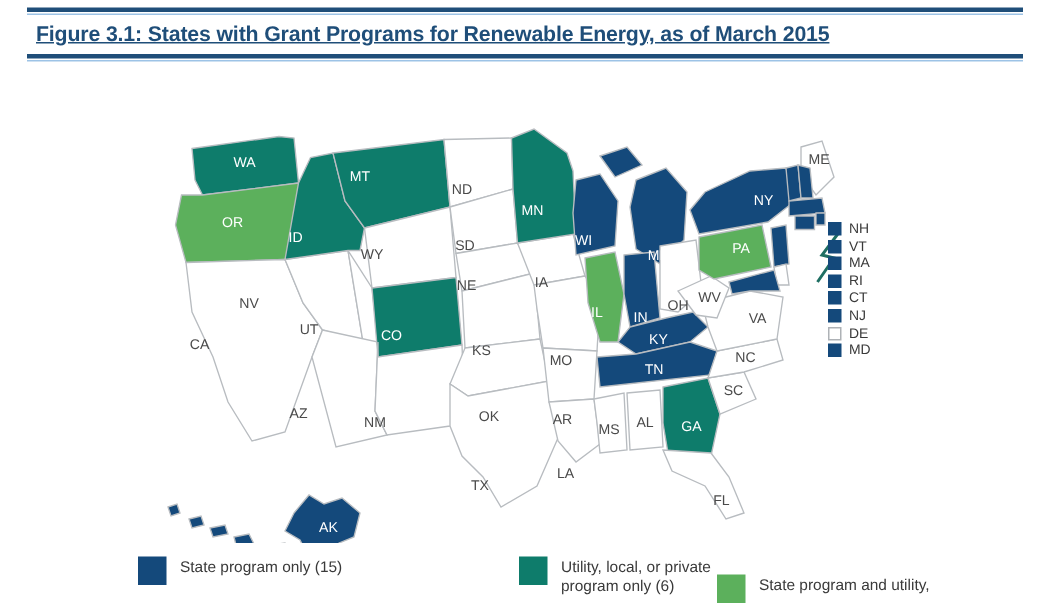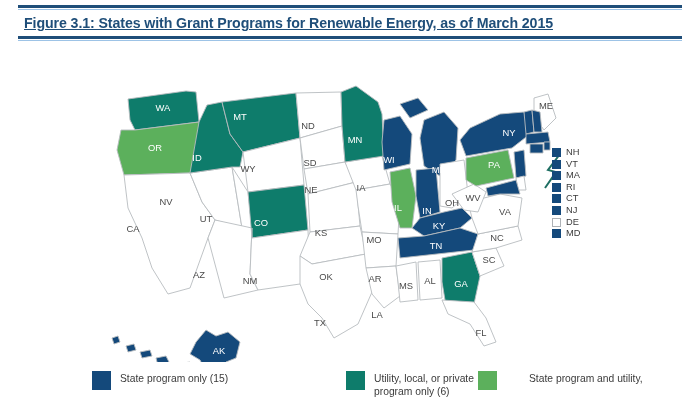--- a/index.html
+++ b/index.html
@@ -205,19 +205,19 @@
     <span class="lg-sw navy"></span>
     <span class="lg-txt">State program only (15)</span>
   </div>
   <div class="lg-item" style="left:208px;top:0px;padding-left:46px;">
     <span class="lg-sw teal"></span>
     <span class="lg-txt">
       <span>Utility, local, or private</span><br>
       <span>program only (6)</span>
     </span>
   </div>
-  <div class="lg-item" style="left:386px;top:0px;gap:23px;">
+  <div class="lg-item" style="left:386px;top:12px;">
     <span class="lg-sw green"></span>
     <span class="lg-txt">
       <span>State program and utility,</span><br>
     </span>
   </div>
 </div>
 
 </body></html>

